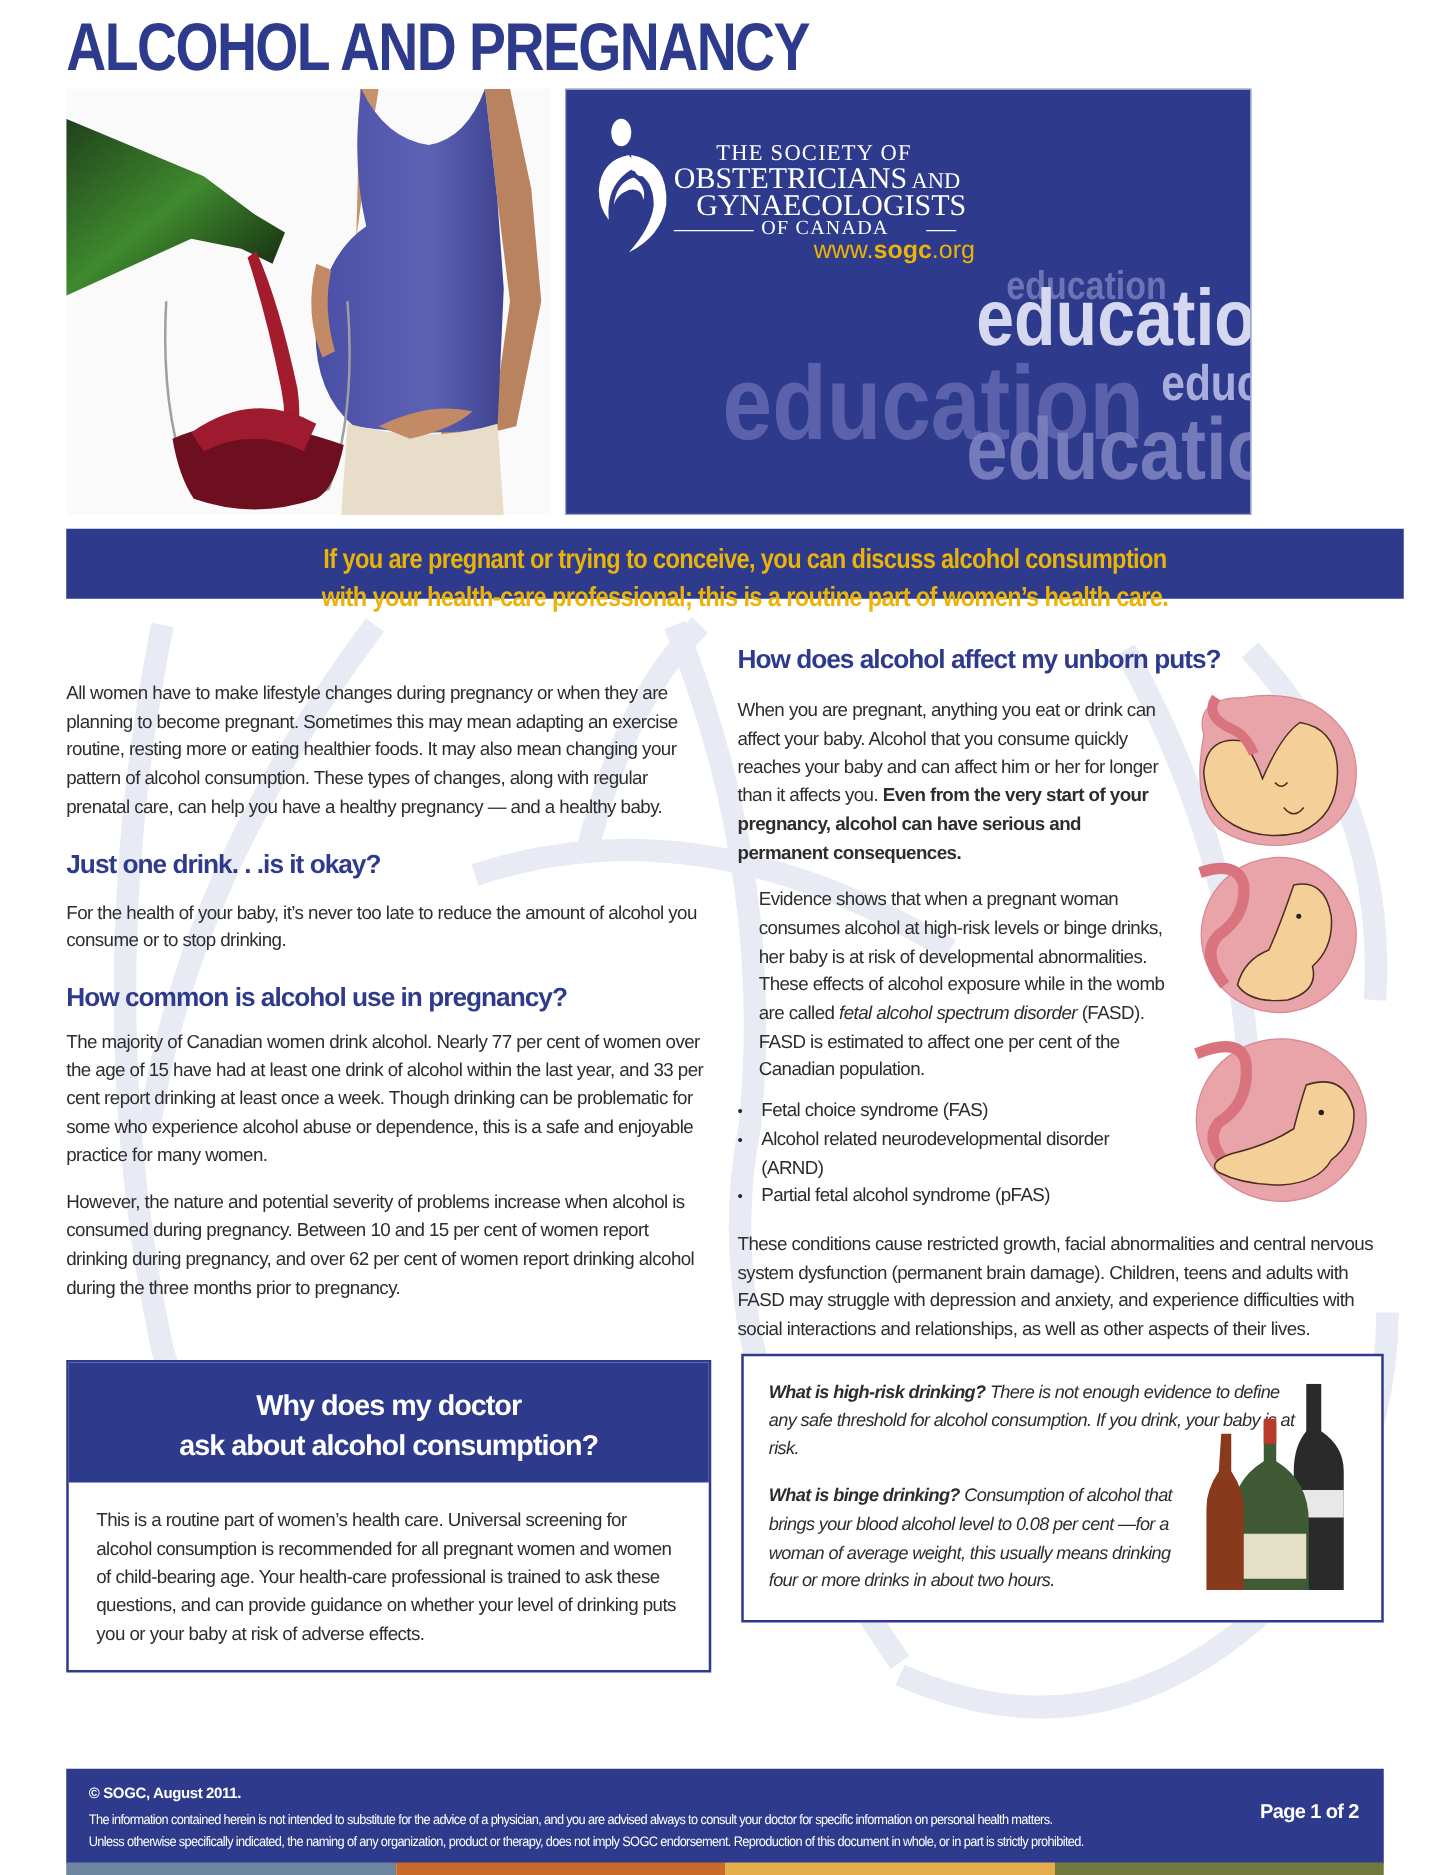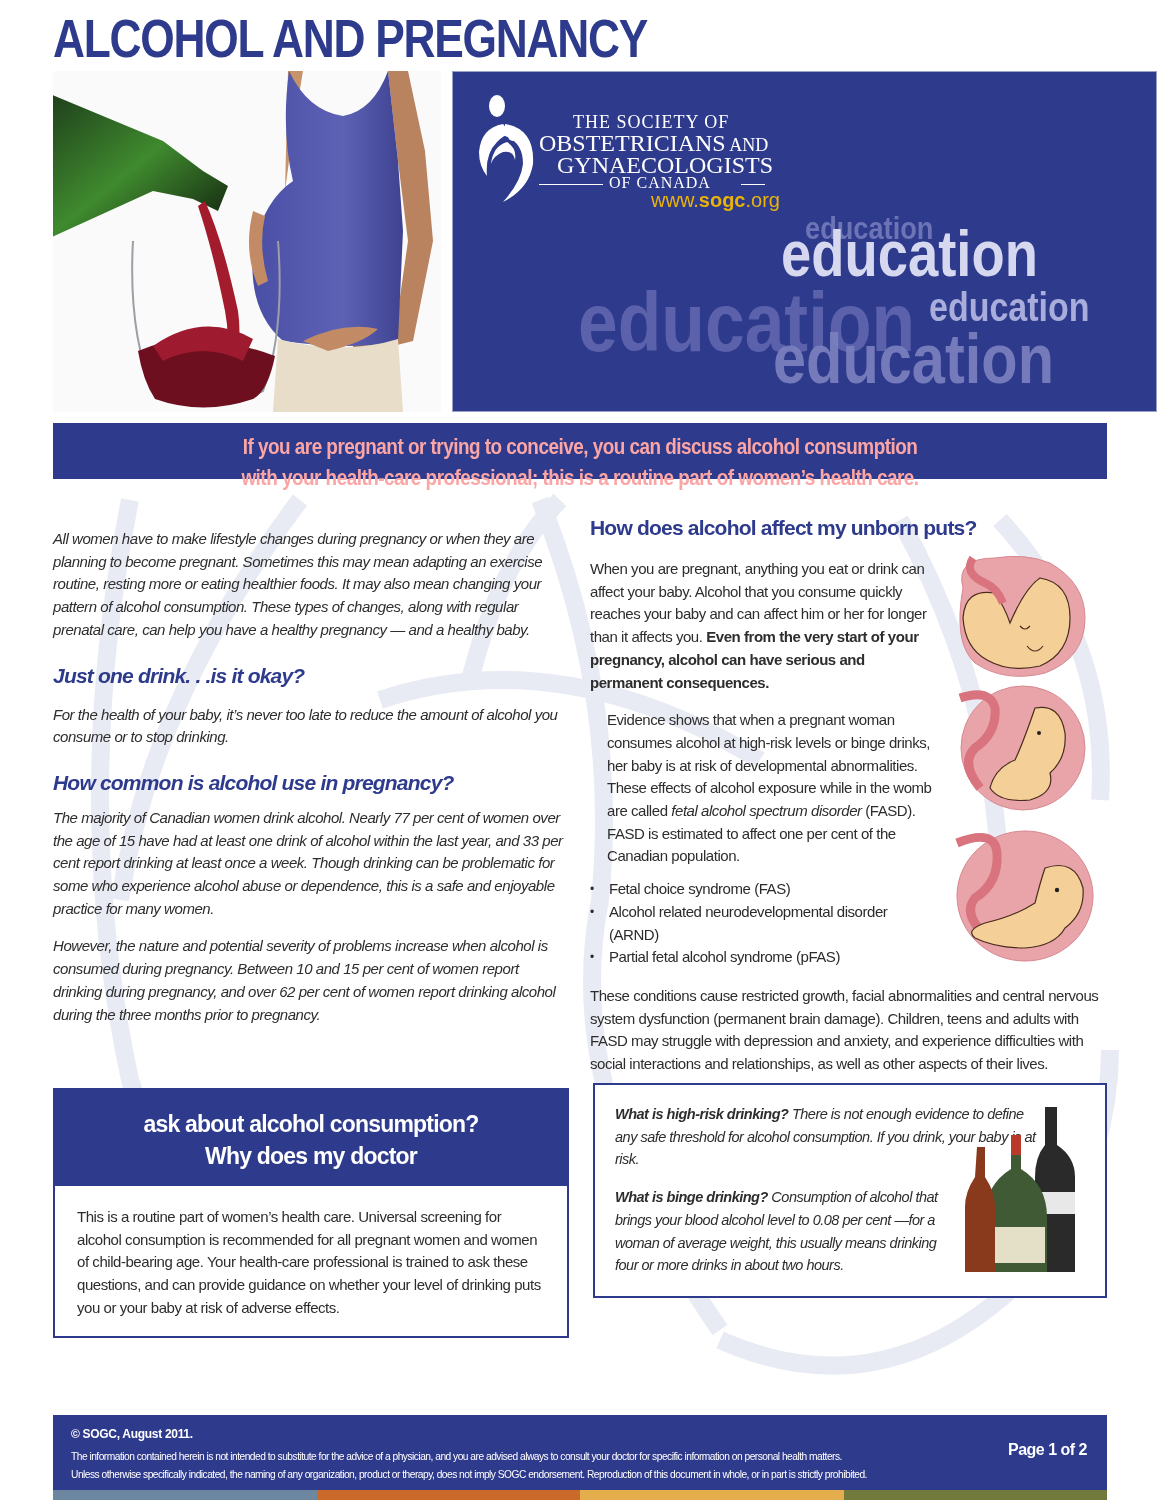--- a/index.html
+++ b/index.html
@@ -21,34 +21,34 @@
     font-family: "Liberation Sans", sans-serif; font-weight: 700;
     font-size: 54px; letter-spacing: -1.5px; color: #2e3a8c;
     transform: scaleX(0.82); transform-origin: left top;
     line-height: 64px;
   }
 
   
   .hero-photo { left: 53px; top: 71px; width: 388px; height: 341px; overflow: hidden; background: #fbfbfb; }
 
   
-  .logo-panel { left: 452px; top: 71px; width: 705px; height: 341px; overflow: hidden; border: 1px solid #9aa0c8; box-sizing: border-box; }
+  .logo-panel { left: 452px; top: 71px; width: 549px; height: 341px; overflow: hidden; border: 1px solid #9aa0c8; box-sizing: border-box; }
   .org-line { position: absolute; color: #ffffff; font-family: "Liberation Serif", serif; text-align: left; white-space: nowrap; }
   .org-1 { left: 120px; top: 40px; font-size: 18px; letter-spacing: 1px; }
   .org-2 { left: 86px; top: 58px; font-size: 24px; }
   .org-2 .small { font-size: 18px; }
   .org-3 { left: 104px; top: 80px; font-size: 24px; }
   .org-4 { left: 156px; top: 102px; font-size: 16px; letter-spacing: 1px; }
   .org-rule { position: absolute; height: 1px; background: #ffffff; top: 112px; }
   .website { position: absolute; left: 198px; top: 117px; color: #eab308; font-size: 20px; }
   .website b { font-weight: 700; }
   .edu { position: absolute; font-weight: 700; white-space: nowrap; line-height: 1; transform: scaleX(0.85); transform-origin: left top; }
 
   
-  .banner { left: 53px; top: 423px; width: 1054px; height: 56px; color: #fca5a5; text-align: center; }
+  .banner { left: 53px; top: 423px; width: 1054px; height: 56px; color: #eab308; text-align: center; padding-left: 16px; }
   .banner-line { font-weight: 700; font-size: 22px; line-height: 31px; letter-spacing: -0.6px; transform: scaleX(0.86); }
   .banner-inner { padding-top: 8px; }
 
   
   p.body, div.body { font-size: 15px; line-height: 22.7px; margin: 0; letter-spacing: -0.45px; color: #2d2d2d; }
   .h2 { font-size: 21px; font-weight: 700; color: #2e3a8c; letter-spacing: -0.8px; margin: 0; white-space: nowrap; }
   .col { position: absolute; }
 
   
   .why-box { left: 53px; top: 1088px; width: 516px; height: 250px; border: 2px solid #2e3a8c; box-sizing: border-box; background: #ffffff; }
@@ -151,33 +151,33 @@
   <div class="edu" style="left:476px; top:215px; font-size:40px; color:#a9addb;">education</div>
 </div>
 
 <div class="abs banner navy">
   <div class="banner-inner">
     <div class="banner-line">If you are pregnant or trying to conceive, you can discuss alcohol consumption</div>
     <div class="banner-line">with your health-care professional; this is a routine part of women’s health care.</div>
   </div>
 </div>
 
-<div class="col" style="left:53px; top:528px; width:516px;font-style:italic;">
+<div class="col" style="left:53px; top:544px; width:516px;">
   <p class="body">All women have to make lifestyle changes during pregnancy or when they are planning to become pregnant. Sometimes this may mean adapting an exercise routine, resting more or eating healthier foods. It may also mean changing your pattern of alcohol consumption. These types of changes, along with regular prenatal care, can help you have a healthy pregnancy — and a healthy baby.</p>
   <h2 class="h2" style="margin-top:22px;">Just one drink. . .is it okay?</h2>
   <p class="body" style="margin-top:16px;">For the health of your baby, it’s never too late to reduce the amount of alcohol you consume or to stop drinking.</p>
   <h2 class="h2" style="margin-top:22px;">How common is alcohol use in pregnancy?</h2>
   <p class="body" style="margin-top:12px;">The majority of Canadian women drink alcohol. Nearly 77 per cent of women over the age of 15 have had at least one drink of alcohol within the last year, and 33 per cent report drinking at least once a week. Though drinking can be problematic for some who experience alcohol abuse or dependence, this is a safe and enjoyable practice for many women.</p>
   <p class="body" style="margin-top:15px;">However, the nature and potential severity of problems increase when alcohol is consumed during pregnancy. Between 10 and 15 per cent of women report drinking during pregnancy, and over 62 per cent of women report drinking alcohol during the three months prior to pregnancy.</p>
 </div>
 
 <div class="abs why-box">
   <div class="why-head navy">
+    <div class="t">Why does my doctor</div>
     <div class="t">ask about alcohol consumption?</div>
-    <div class="t">Why does my doctor</div>
   </div>
   <div class="why-body">
     <p class="body">This is a routine part of women’s health care. Universal screening for alcohol consumption is recommended for all pregnant women and women of child-bearing age. Your health-care professional is trained to ask these questions, and can provide guidance on whether your level of drinking puts you or your baby at risk of adverse effects.</p>
   </div>
 </div>
 
 <div class="col" style="left:590px; top:516px; width:517px;">
   <h2 class="h2">How does alcohol affect my unborn puts?</h2>
   <div style="width:345px; margin-top:18px;">
     <div class="body">

